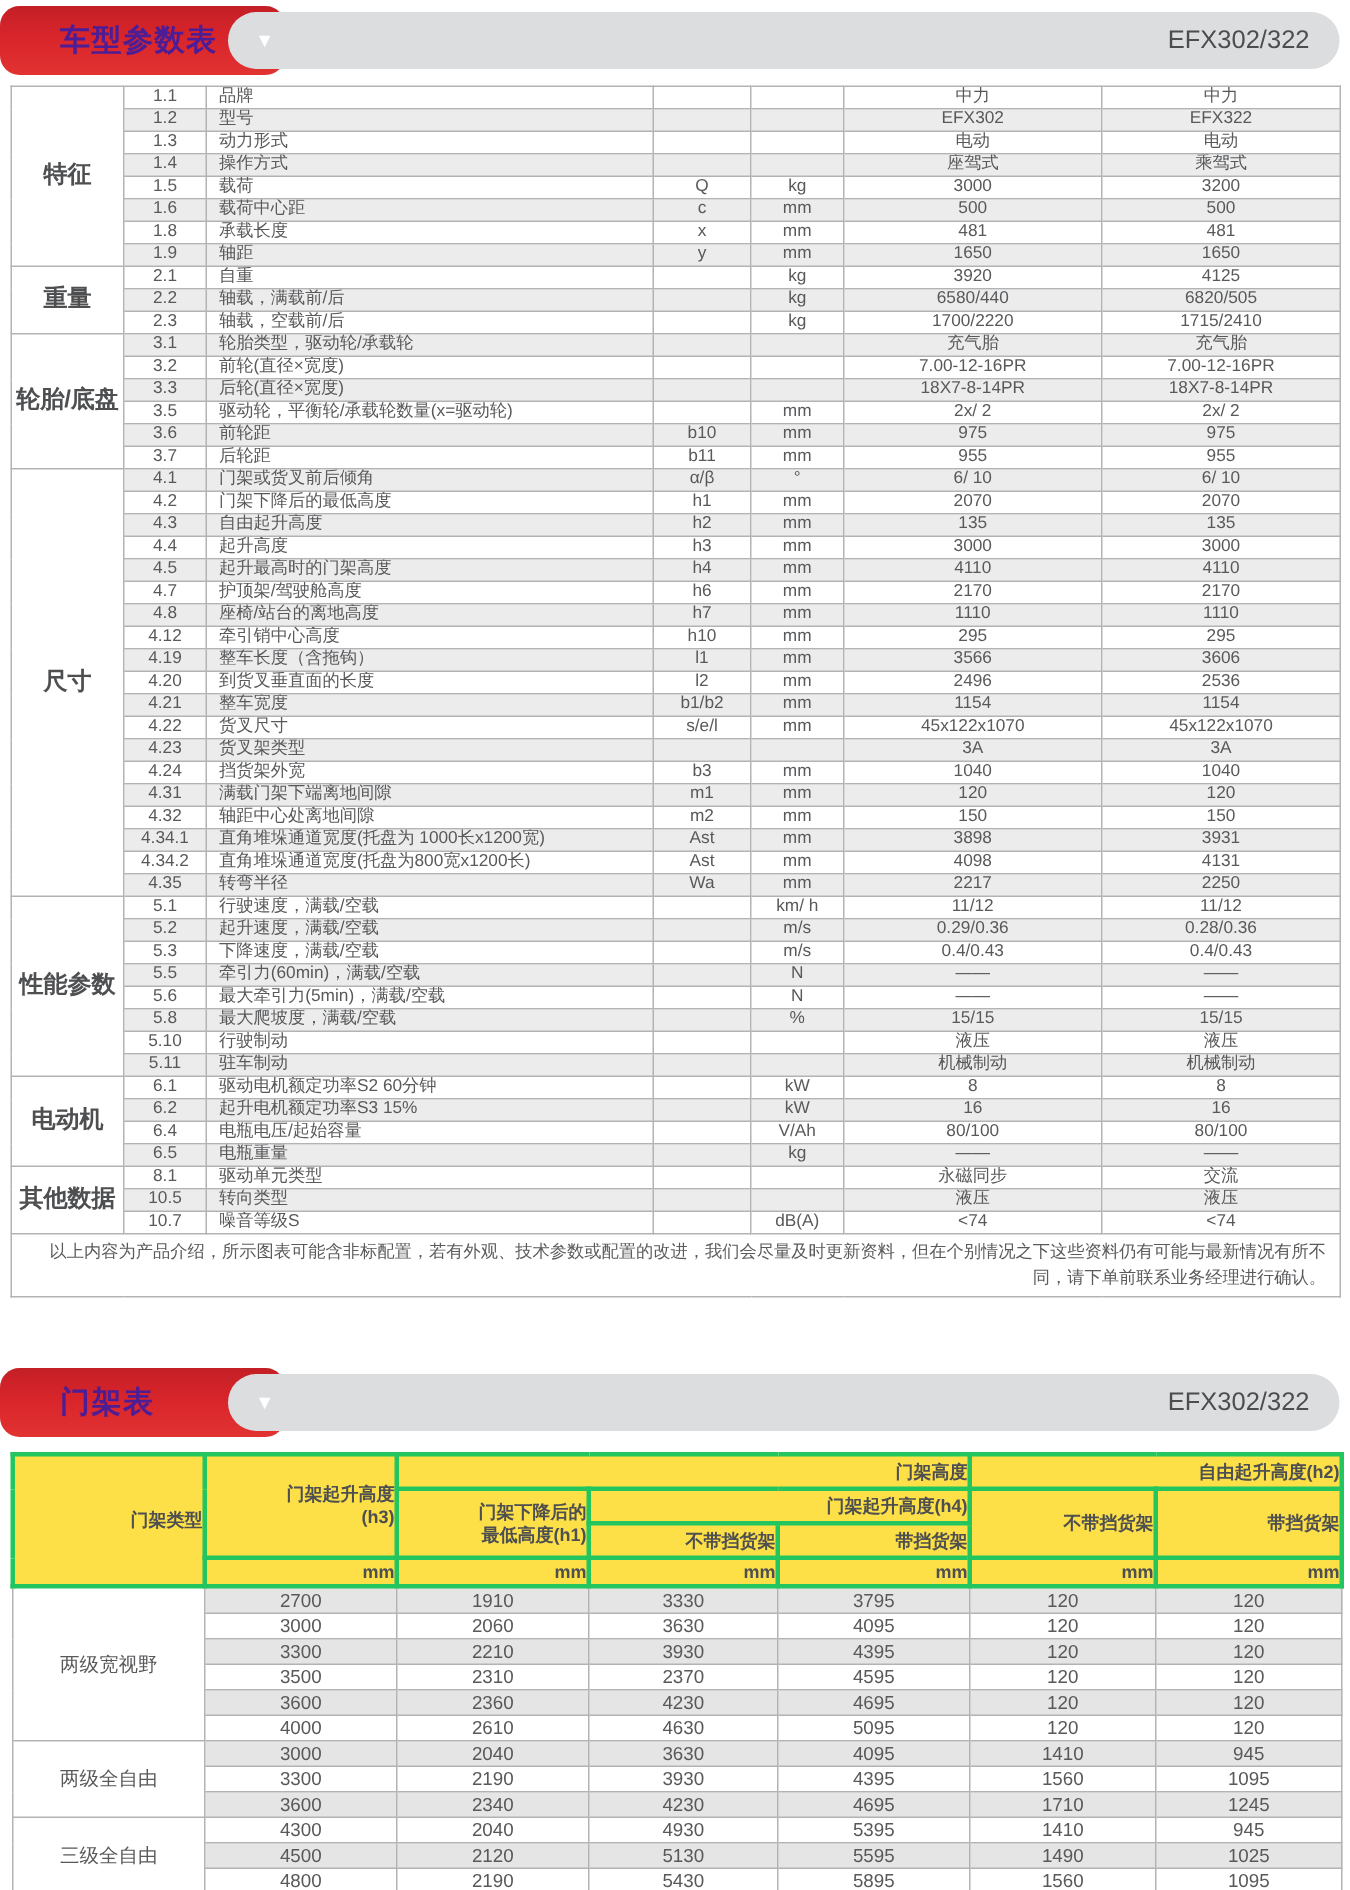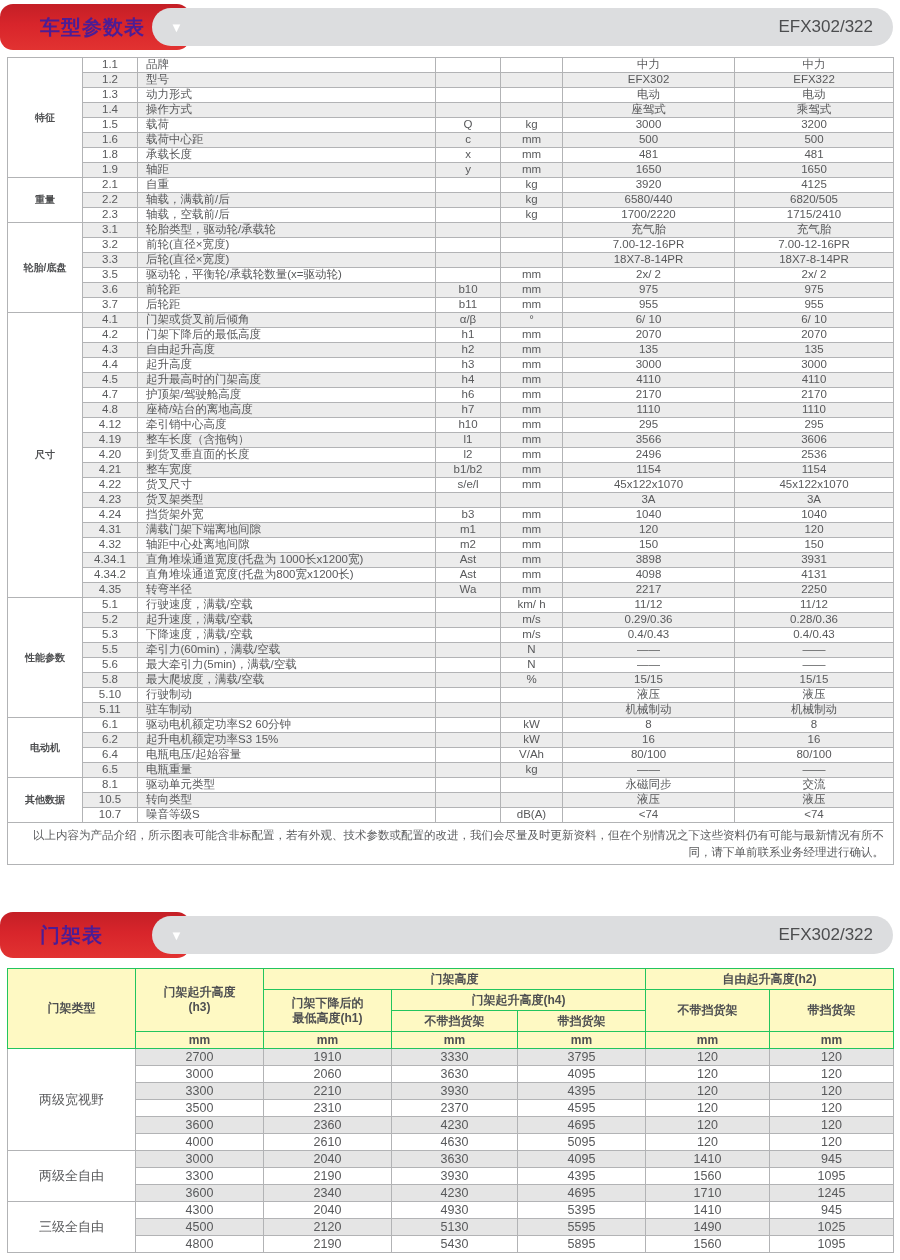--- a/index.html
+++ b/index.html
@@ -37,34 +37,34 @@
   
   table{border-collapse:collapse;table-layout:fixed;}
   .spec-table{position:absolute;top:57px;left:7px;width:886px;}
   .spec-table td{
     border:1px solid #b2b3b5;
     height:14px;font-size:11.5px;line-height:1.15;
     text-align:center;vertical-align:middle;
     padding:0;color:#58595b;overflow:hidden;white-space:nowrap;
   }
   .spec-table{border:1px solid #9b9c9e;}
-  .spec-table td.sec{font-weight:bold;font-size:10px;color:#4e4f51;background:#ffffff;}
+  .spec-table td.sec{font-weight:bold;font-size:16px;color:#4e4f51;background:#ffffff;}
   .spec-table td.name{text-align:left;padding-left:8px;}
   .spec-table tr.odd td{background:#ececec;}
   .spec-table tr.odd td.sec{background:#ffffff;}
   .spec-table td.note-cell{
     text-align:right;padding:4px 9px;height:28px;
     font-size:11.5px;line-height:1.45;white-space:normal;color:#5a5b5d;
   }
   
   .mast-table{position:absolute;top:968px;left:7px;width:886px;border:1px solid #9b9c9e;}
   .mast-table th{
-    border:1px solid #22c55e;background:#fef9c3;
+    border:3px solid #22c55e;background:#fde047;
     font-size:12px;font-weight:bold;color:#4e4f51;
-    text-align:center;vertical-align:middle;padding:0;line-height:1.25;
+    text-align:right;vertical-align:middle;padding:0;line-height:1.25;
   }
   .mast-table td{
     border:1px solid #b2b3b5;
     height:16px;font-size:12.5px;text-align:center;vertical-align:middle;
     padding:0;color:#58595b;white-space:nowrap;
   }
   .mast-table tr.hr1 th{height:20px;}
   .mast-table tr.hr2 th{height:20px;}
   .mast-table tr.hr3 th{height:20px;}
   .mast-table tr.hr4 th{height:16px;}

